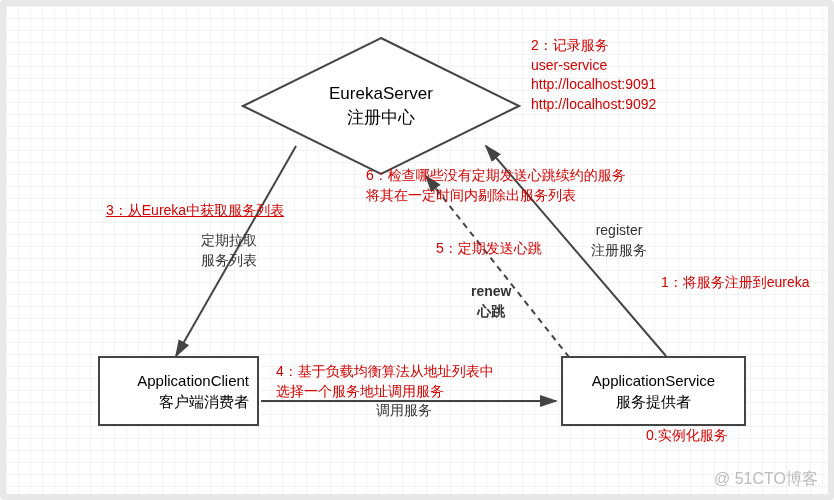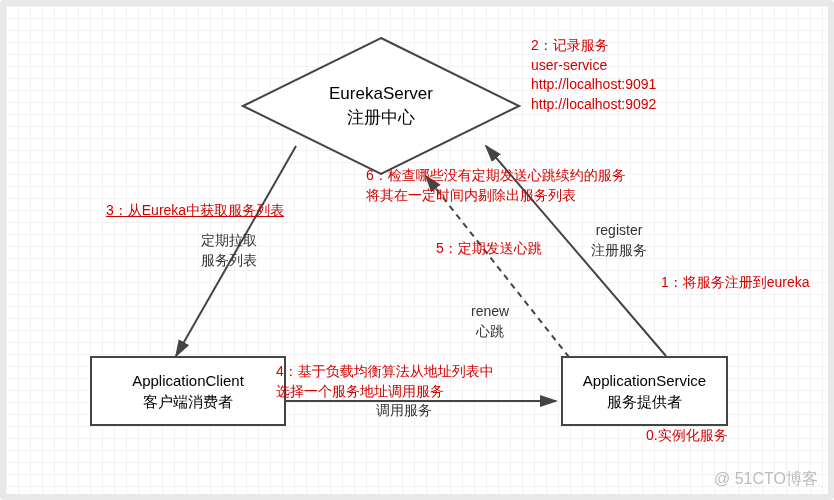--- a/index.html
+++ b/index.html
@@ -85,35 +85,35 @@
   <div class="diamond" style="left:235px; top:30px;">
     <svg width="280" height="140">
       <polygon points="140,2 278,70 140,138 2,70" fill="#fff" stroke="#444" stroke-width="2"></polygon>
     </svg>
     <div class="dlabel">
       <div>EurekaServer</div>
       <div>注册中心</div>
     </div>
   </div>
 
-  <div class="node-box" style="left:84px; top:350px; width:196px;">
+  <div class="node-box" style="left:92px; top:350px; width:161px;text-align:right;">
     <div>ApplicationClient</div>
     <div>客户端消费者</div>
   </div>
 
-  <div class="node-box" style="left:555px; top:350px; width:167px;">
+  <div class="node-box" style="left:555px; top:350px; width:185px;">
     <div>ApplicationService</div>
     <div>服务提供者</div>
   </div>
 
   <div class="edge-label" style="left:195px; top:225px;">
     <div>定期拉取</div>
     <div>服务列表</div>
   </div>
-  <div class="edge-label" style="left:465px; top:296px;">
+  <div class="edge-label" style="left:465px; top:276px;font-weight:bold;">
     <div>renew</div>
     <div>心跳</div>
   </div>
   <div class="edge-label" style="left:585px; top:215px;">
     <div>register</div>
     <div>注册服务</div>
   </div>
   <div class="edge-label" style="left:370px; top:395px;">
     <div>调用服务</div>
   </div>

